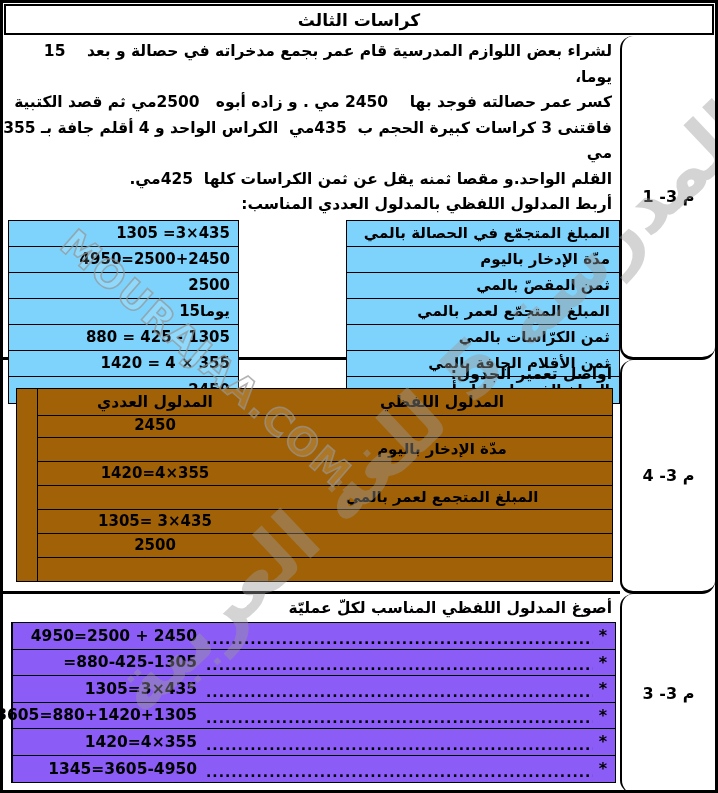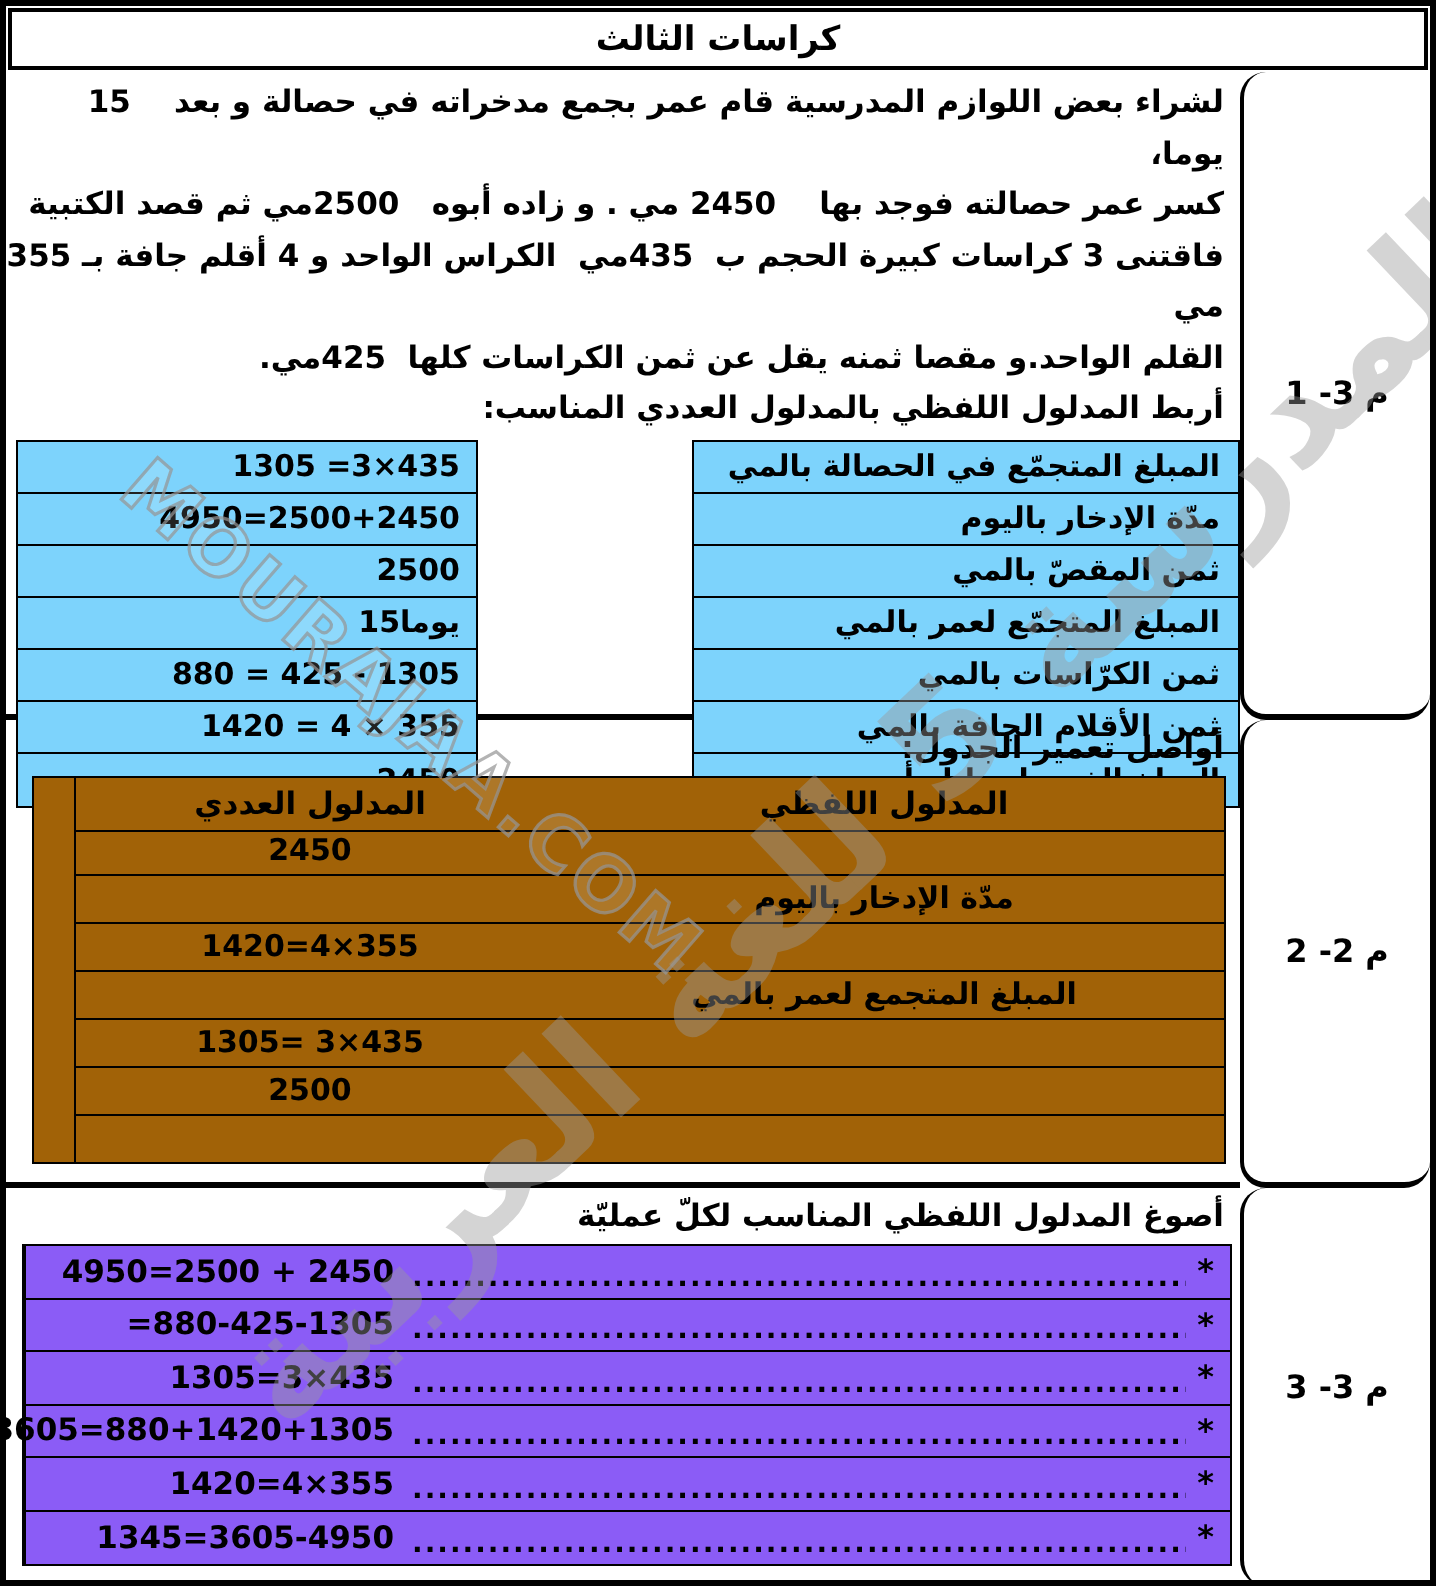--- a/index.html
+++ b/index.html
@@ -167,21 +167,21 @@
         <div class="t2cell numcell">1305= 3×435</div>
         <div class="t2cell rightcol"></div>
 
         <div class="t2cell numcell">2500</div>
         <div class="t2cell rightcol"></div>
 
         <div class="t2cell numcell last"></div>
       </div>
     </div>
     <div class="side-label row2">
-      <span>م 2- 2</span>
+      <span>م 3- 4</span>
     </div>
 
     <div class="content">
       <div class="sec-header">أصوغ المدلول اللفظي المناسب لكلّ عمليّة</div>
       <div class="tbl3">
         <div class="t3eq">4950=2500 + 2450</div>
         <div class="t3dots">
           <span class="dots">......................................................................</span>
           <span class="star">*</span>
         </div>

